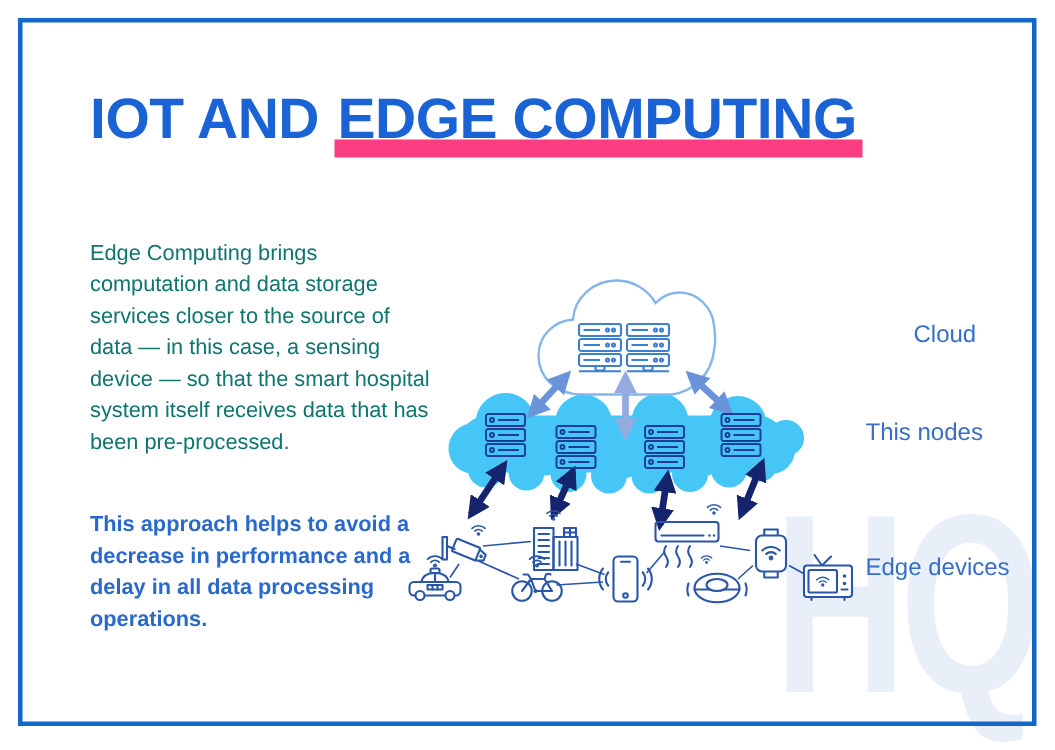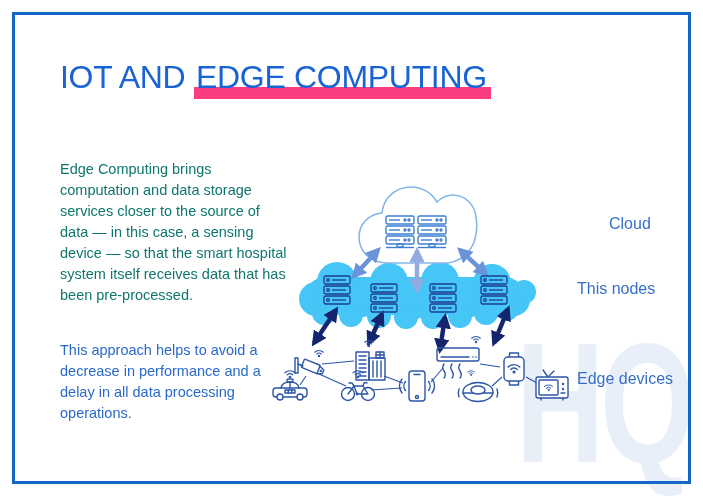--- a/index.html
+++ b/index.html
@@ -1,27 +1,27 @@
 <!DOCTYPE html>
 <html><head>
 <meta charset="utf-8">
 <style>
   html,body{margin:0;padding:0;background:#fff;}
   #page{position:relative;width:703px;height:500px;background:#fff;overflow:hidden;
         font-family:"Liberation Sans",sans-serif;}
   .frame{position:absolute;left:12px;top:12px;right:12px;bottom:16px;
          border:3px solid #1467c8;pointer-events:none;z-index:3;}
-  .title{position:absolute;left:60px;top:59px;font-size:32px;font-weight:normal;
+  .title{position:absolute;left:60px;top:59px;font-size:38px;font-weight:bold;
          color:#1a63d4;letter-spacing:-0.3px;white-space:nowrap;z-index:2;}
   .hl{background:linear-gradient(#fa3c80,#fa3c80) no-repeat left bottom / 100% 12px;
       padding:0 4px 4px 2px;}
   .para{position:absolute;left:60px;width:230px;font-size:14.5px;line-height:21px;
         color:#0f766e;z-index:2;}
   #para1{top:159px;}
-  #para2{top:340px;font-weight:normal;color:#2a69cc;}
+  #para2{top:340px;font-weight:bold;color:#2a69cc;}
   .lbl{position:absolute;font-size:16px;color:#366fc9;z-index:2;white-space:nowrap;}
   #lbl-cloud{left:577px;top:215px;margin-left:32px;}
   #lbl-nodes{left:577px;top:280px;}
   #lbl-devices{left:577px;top:370px;}
   #watermark{position:absolute;left:516px;top:340px;font-size:170px;line-height:0.75;
              font-weight:bold;color:#e9eff9;letter-spacing:-6px;z-index:0;
              transform:scaleX(0.72);transform-origin:left top;}
   #diagram{position:absolute;left:250px;top:155px;z-index:1;}
   
   .srvM{stroke:#3d7fd4;stroke-width:1.4;fill:none;}

